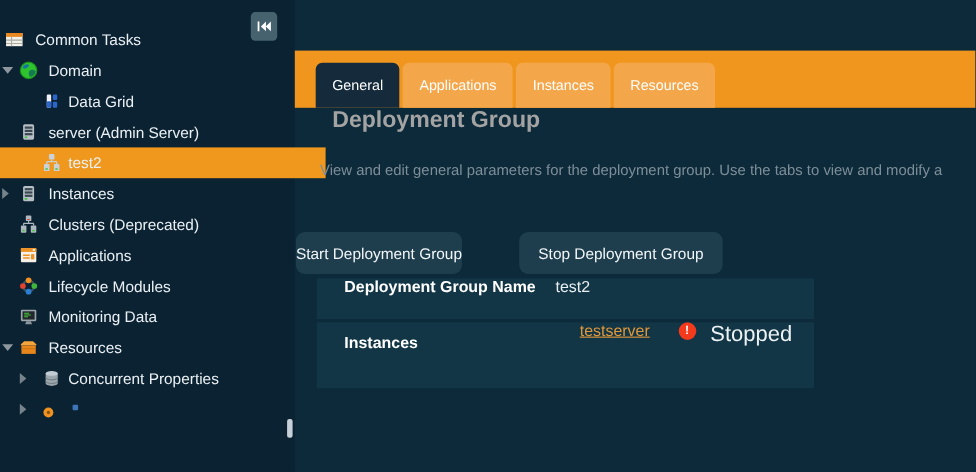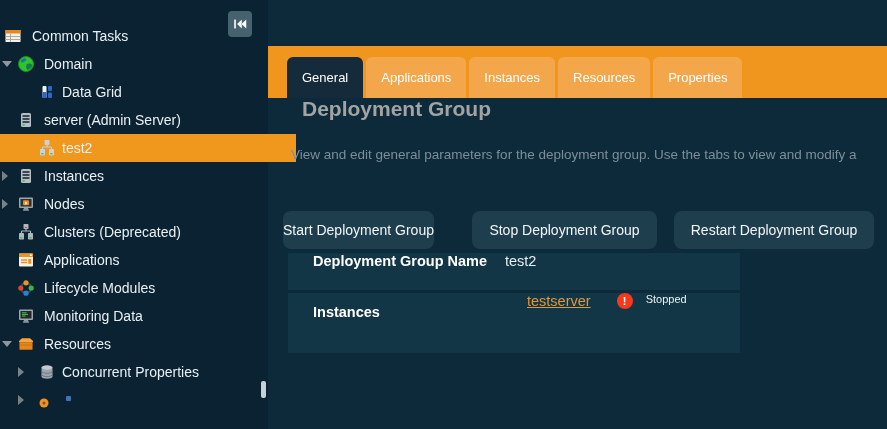--- a/index.html
+++ b/index.html
@@ -34,36 +34,36 @@
   .tab { height:41px; line-height:41px; padding:0 15px; background:#F4A74A; color:#FFFFFF;
     font-size:13px; border-radius:6px 6px 0 0; cursor:pointer; white-space:nowrap; }
   .tab.active { background:#152B3B; }
 
   
   .page-title { position:absolute; left:302px; top:97px; font-size:21px; font-weight:bold; color:#a3a3a3; }
   .page-desc { position:absolute; left:291px; top:147px; width:596px; font-size:13.5px; color:#7E8E99;
     white-space:nowrap; overflow:hidden; }
   .action-btn { position:absolute; top:211px; height:38px; background:#1E3E4E; border:none; border-radius:8px;
     color:#F2F6F8; font-family:"Liberation Sans", sans-serif; font-size:14px; cursor:pointer; }
-  .btn-start   { left:283px; width:151px; }
+  .btn-start   { left:269px; width:151px; }
   .btn-stop    { left:472px; width:185px; }
   .btn-restart { left:674px; width:200px; }
 
   .detail-table { position:absolute; left:288px; top:253px; width:452px; }
   .d-row { background:#123646; padding-left:25px; display:flex; }
   .d-row1 { height:37px; margin-bottom:3px; }
   .d-row2 { height:60px; align-items:stretch; }
   .d-label { width:192px; color:#FFFFFF; font-size:14.5px; font-weight:bold; flex:none; }
   .d-row2 .d-label { padding-top:11px; }
   .d-value { color:#E8EEF1; font-size:14.5px; }
   .d-instance { display:flex; height:100%; }
   .inst-link { color:#E0973B; font-size:14.5px; text-decoration:underline; margin-left:22px; cursor:pointer; }
   .status-dot { width:16px; height:16px; border-radius:50%; background:#F43A1D; margin-left:26px;
     display:flex; align-items:center; justify-content:center; color:#FFFFFF; font-size:11px; font-weight:bold; }
-  .status-text { color:#EDF2F4; font-size:11px; margin-left:13px; }
+  .status-text { color:#EDF2F4; font-size:20px; margin-left:13px; }
 </style>
 </head>
 <body>
 
 <div class="screen">
 
   <div class="sidebar">
     <div class="tree">
 
       <div class="tree-row lvl0">
@@ -137,33 +137,20 @@
               <rect x="4" y="2" width="10" height="14" rx="1.5" fill="#B6BFC5"></rect>
               <rect x="5.5" y="4" width="7" height="2" fill="#3A4750"></rect>
               <rect x="5.5" y="7" width="7" height="2" fill="#3A4750"></rect>
               <rect x="5.5" y="10" width="7" height="2" fill="#3A4750"></rect>
               <rect x="5.5" y="13" width="2.2" height="1.6" fill="#43C33C"></rect>
             </svg>
         </span>
         <span class="label">Instances</span>
       </div>
 
-      <div class="tree-row lvl1">
-        <span class="tw right"></span>
-        <span class="icon">
-          <svg width="18" height="18" viewBox="0 0 18 18">
-              <rect x="2" y="2.5" width="14" height="10.5" rx="1" fill="#9AA5AC"></rect>
-              <rect x="3.5" y="4" width="11" height="7.5" fill="#2B3137"></rect>
-              <rect x="6" y="5.3" width="6" height="5" rx="1" fill="#EF8D1A"></rect>
-              <path d="M8 6.4l2.6 1.7L8 9.8Z" fill="#FFFFFF"></path>
-              <path d="M7 13h4l1.2 2.8H5.8Z" fill="#8A959C"></path>
-            </svg>
-        </span>
-        <span class="label">Nodes</span>
-      </div>
 
       <div class="tree-row lvl1">
         <span class="icon">
           <svg width="18" height="18" viewBox="0 0 18 18">
               <rect x="6.5" y="1" width="5" height="5" rx="0.8" fill="#AEB8BF"></rect>
               <rect x="7.8" y="4" width="2.2" height="1" fill="#E04331"></rect>
               <path d="M9 6v2M4.5 8h9M4.5 8v2M13.5 8v2" stroke="#AEB8BF" stroke-width="1.1" fill="none"></path>
               <rect x="2" y="10" width="5" height="6.5" rx="0.8" fill="#AEB8BF"></rect>
               <rect x="11" y="10" width="5" height="6.5" rx="0.8" fill="#AEB8BF"></rect>
               <rect x="3.3" y="14" width="2.2" height="1.3" fill="#43C33C"></rect>
@@ -258,30 +245,28 @@
 
     <div class="sb-thumb"></div>
   </div>
 
   <div class="main-header">
     <div class="tabs">
       <div class="tab active">General</div>
       <div class="tab">Applications</div>
       <div class="tab">Instances</div>
       <div class="tab">Resources</div>
-      <div class="tab">Properties</div>
     </div>
   </div>
 
   <h1 class="page-title">Deployment Group</h1>
   <div class="page-desc">View and edit general parameters for the deployment group. Use the tabs to view and modify a</div>
 
   <button class="action-btn btn-start">Start Deployment Group</button>
   <button class="action-btn btn-stop">Stop Deployment Group</button>
-  <button class="action-btn btn-restart">Restart Deployment Group</button>
 
   <div class="detail-table">
     <div class="d-row d-row1">
       <span class="d-label">Deployment Group Name</span>
       <span class="d-value">test2</span>
     </div>
     <div class="d-row d-row2">
       <span class="d-label">Instances</span>
       <span class="d-instance">
         <a class="inst-link">testserver</a>

